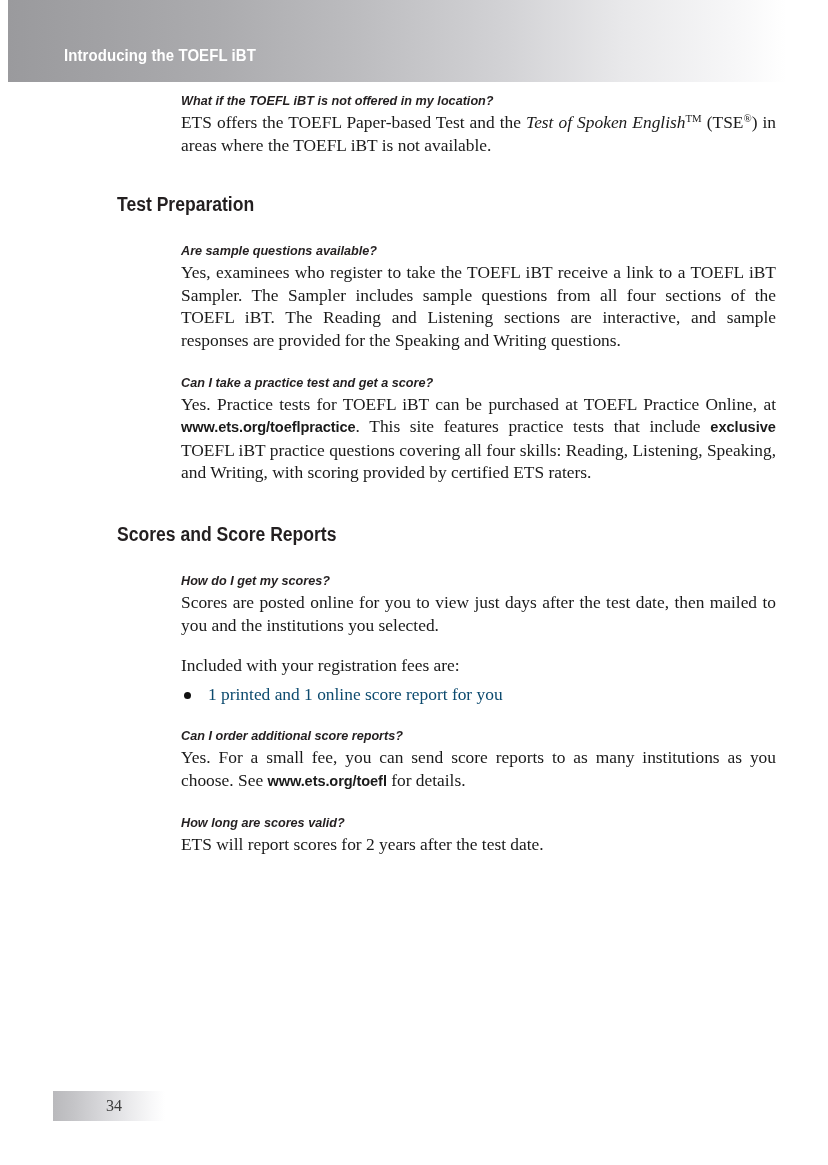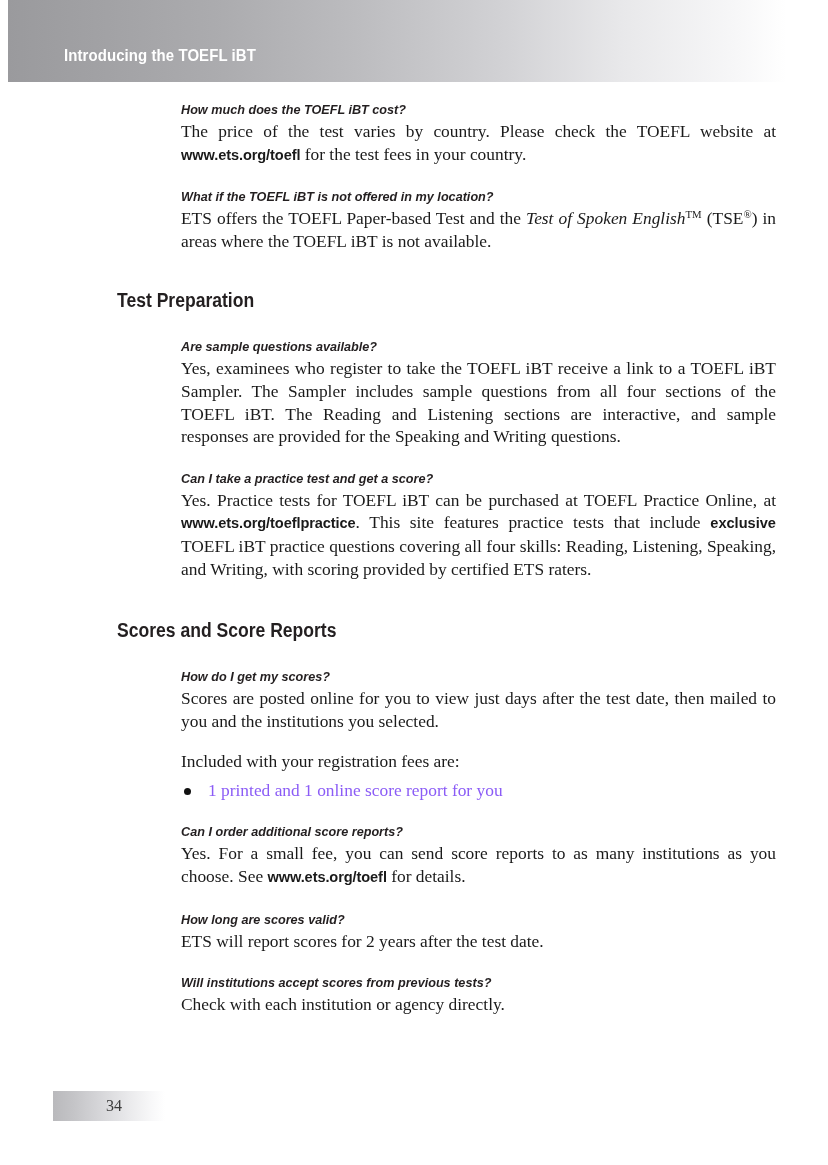--- a/index.html
+++ b/index.html
@@ -129,21 +129,21 @@
     list-style: none;
     margin: 7px 0 0 0;
     padding: 0;
   }
   ul.bullets li {
     position: relative;
     padding-left: 27px;
     font-family: "Liberation Serif", "DejaVu Serif", serif;
     font-size: 17.4px;
     line-height: 21.5px;
-    color: #8b5cf6;
+    color: #0c4a6e;
     margin-bottom: 0px;
   }
   ul.bullets li .dot {
     position: absolute;
     left: 3px;
     top: 8px;
     width: 7px;
     height: 7px;
     border-radius: 50%;
     background: #111111;
@@ -177,24 +177,20 @@
 </style>
 </head>
 <body>
 
 <div class="header-band">
   <div class="header-title">Introducing the TOEFL iBT</div>
 </div>
 
 <div class="content">
 
-  <div class="qa-block" style="margin-top:30px;">
-    <div class="q-head">How much does the TOEFL iBT cost?</div>
-    <p class="body-p gap-p"><span>The price of the test varies by country. Please check the TOEFL website at </span><span class="web">www.ets.org/toefl</span><span> for the test fees in your country.</span></p>
-  </div>
 
   <div class="qa-block gap-q">
     <div class="q-head">What if the TOEFL iBT is not offered in my location?</div>
     <p class="body-p gap-p"><span>ETS offers the TOEFL Paper-based Test and the </span><span class="ital">Test of Spoken English</span><sup>TM</sup><span> (TSE</span><sup>®</sup><span>) in areas where the TOEFL iBT is not available.</span></p>
   </div>
 
   <h2 class="section-head sec-gap-1">Test Preparation</h2>
 
   <div class="qa-block gap-q-first">
     <div class="q-head">Are sample questions available?</div>
@@ -223,22 +219,18 @@
   <div class="qa-block gap-q">
     <div class="q-head">Can I order additional score reports?</div>
     <p class="body-p gap-p"><span>Yes. For a small fee, you can send score reports to as many institutions as you choose. See </span><span class="web">www.ets.org/toefl</span><span> for details.</span></p>
   </div>
 
   <div class="qa-block gap-q">
     <div class="q-head">How long are scores valid?</div>
     <p class="body-p noju gap-p">ETS will report scores for 2 years after the test date.</p>
   </div>
 
-  <div class="qa-block gap-q">
-    <div class="q-head">Will institutions accept scores from previous tests?</div>
-    <p class="body-p noju gap-p">Check with each institution or agency directly.</p>
-  </div>
 
 </div>
 
 <div class="footer-box">
   <div class="footer-num">34</div>
 </div>
 
 </body></html>

